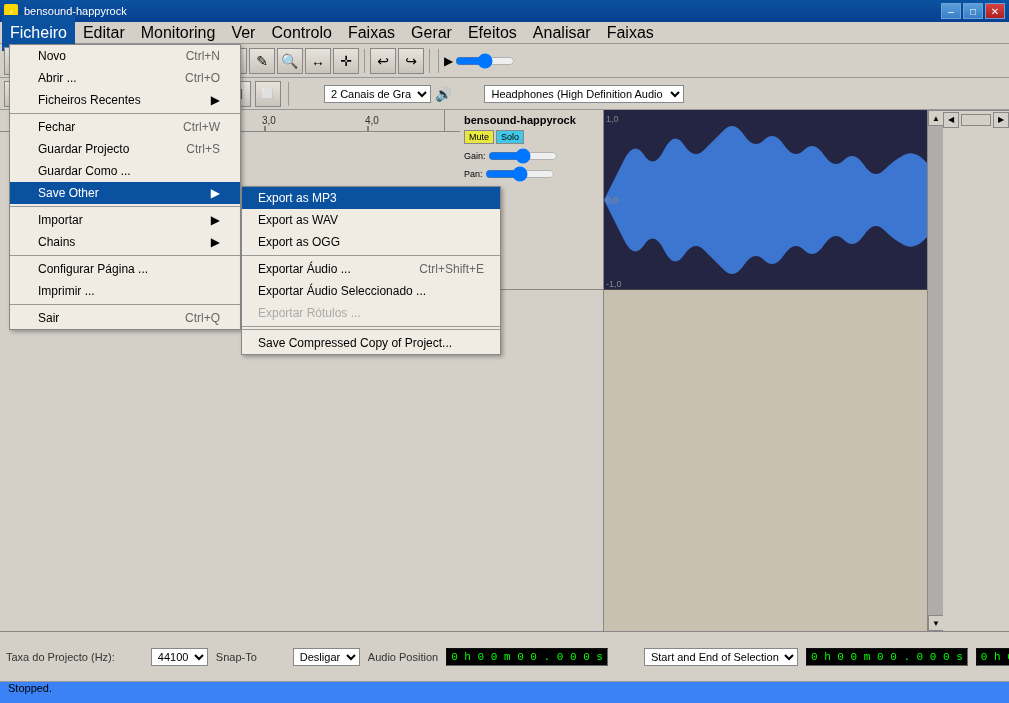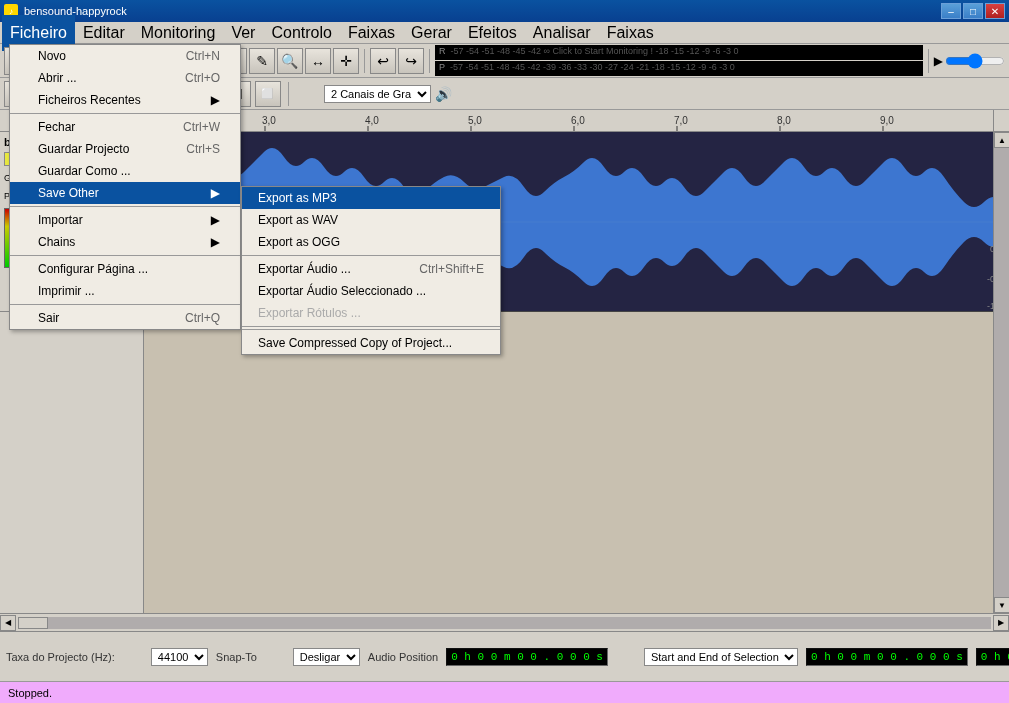--- a/index.html
+++ b/index.html
@@ -79,25 +79,24 @@
       border-bottom: 1px solid #999;
       height: 32px;
       display: flex;
       align-items: center;
       padding: 2px 4px;
       gap: 4px;
     }
 
     
     #statusbar {
-      background: #f0abfc;
+      background: #3b82f6;
       border-top: 1px solid #999;
       height: 22px;
       display: flex;
-      align-items: center;
       padding: 0 8px;
       font-size: 11px;
     }
 
     
     #bottombar {
       background: #d4d0c8;
       border-top: 1px solid #888;
       height: 50px;
       display: flex;
@@ -255,30 +254,20 @@
   <button class="toolbar-btn">✎</button>
   <button class="toolbar-btn">🔍</button>
   <button class="toolbar-btn">↔</button>
   <button class="toolbar-btn">✛</button>
   <div class="toolbar-sep"></div>
 
   <button class="toolbar-btn">↩</button>
   <button class="toolbar-btn">↪</button>
   <div class="toolbar-sep"></div>
 
-  <div style="display:flex; flex-direction:column; gap:1px; flex:1;">
-    <div style="background:#000; color:#888; font-size:9px; padding:1px 4px; height:15px; overflow:hidden; letter-spacing:0px;">
-      <span style="color:#888; font-size:9px;">R</span>&nbsp;
-      <span style="color:#555; font-size:9px;">-57 -54 -51 -48 -45 -42 ∞  Click to Start Monitoring  ! -18 -15 -12 -9 -6 -3 0</span>
-    </div>
-    <div style="background:#000; color:#888; font-size:9px; padding:1px 4px; height:15px; overflow:hidden;">
-      <span style="color:#888; font-size:9px;">P</span>&nbsp;
-      <span style="color:#555; font-size:9px;">-57 -54 -51 -48 -45 -42 -39 -36 -33 -30 -27 -24 -21 -18 -15 -12 -9 -6 -3 0</span>
-    </div>
-  </div>
 
   <div class="toolbar-sep"></div>
   <span style="font-size:12px;">▶</span>
   <input type="range" min="0" max="100" value="50" style="width: 60px;">
 </div>
 
 <div class="toolbar2">
 
   <button class="toolbar-btn" style="font-size:13px;">✂</button>
   <button class="toolbar-btn">⎘</button>
@@ -292,23 +281,26 @@
   <button class="toolbar-btn" style="font-size:10px;">[  ]</button>
   <button class="toolbar-btn" style="font-size:10px;">⬜</button>
   <div class="toolbar-sep"></div>
 
   <select style="font-size:11px;">
     <option>2 Canais de Gra</option>
   </select>
 
   <span style="font-size:14px;">🔊</span>
 
-</div>
-
-<div style="display:flex; flex-direction:column; flex:1; height:calc(703px - 22px - 22px - 34px - 32px - 22px - 50px);">
+  <select style="font-size:11px; width:200px;">
+    <option>Headphones (High Definition Audio</option>
+  </select>
+</div>
+
+<div style="display:flex; flex:1; height:calc(703px - 22px - 22px - 34px - 32px - 22px - 50px);">
 
   <div class="ruler" style="display:flex; background:#d4d0c8; border-bottom:1px solid #888; height:22px; position:relative;">
     <div style="width:144px; min-width:144px; border-right:1px solid #888; background:#d4d0c8;"></div>
     <div style="flex:1; position:relative; overflow:hidden;">
       <svg width="100%" height="100%">
         <rect width="100%" height="100%" fill="#d4d0c8"></rect>
 
         <text x="15" y="14" font-size="10" fill="#333">2,0</text>
         <line x1="15" y1="16" x2="15" y2="22" stroke="#333" stroke-width="1"></line>
         <text x="118" y="14" font-size="10" fill="#333">3,0</text>

